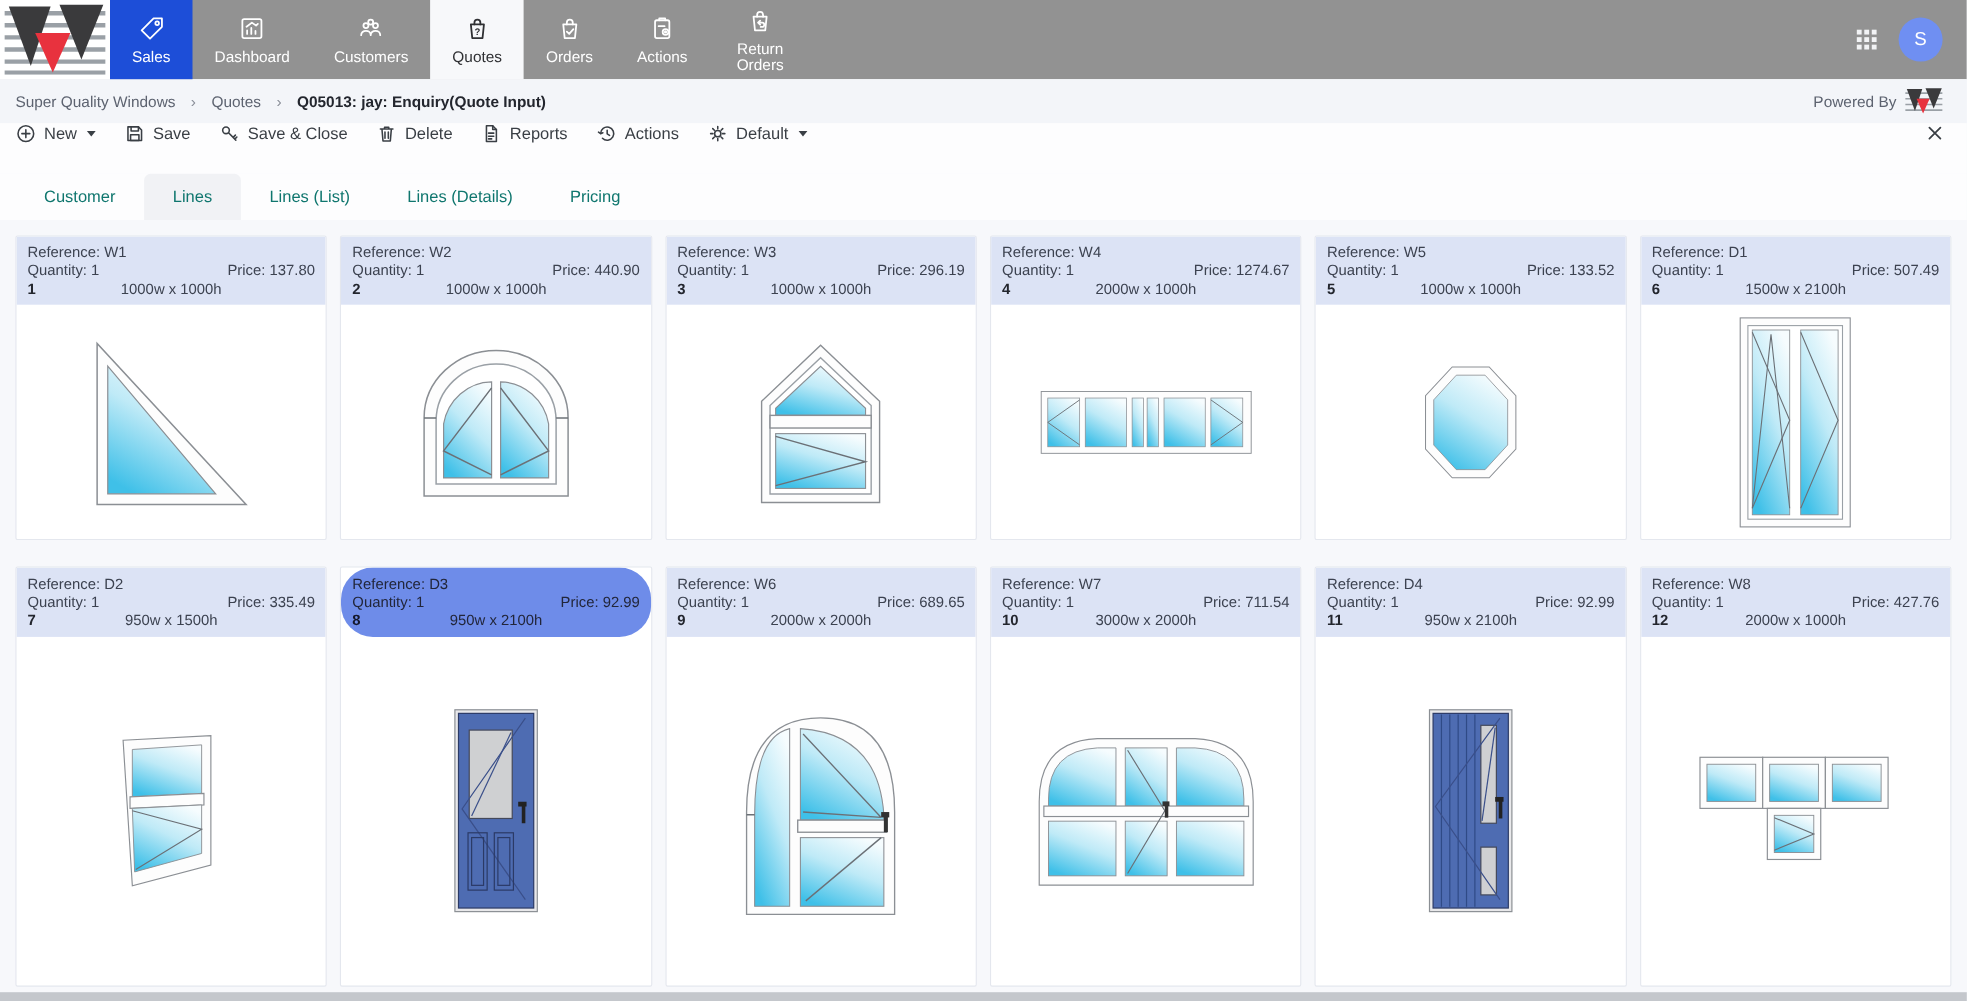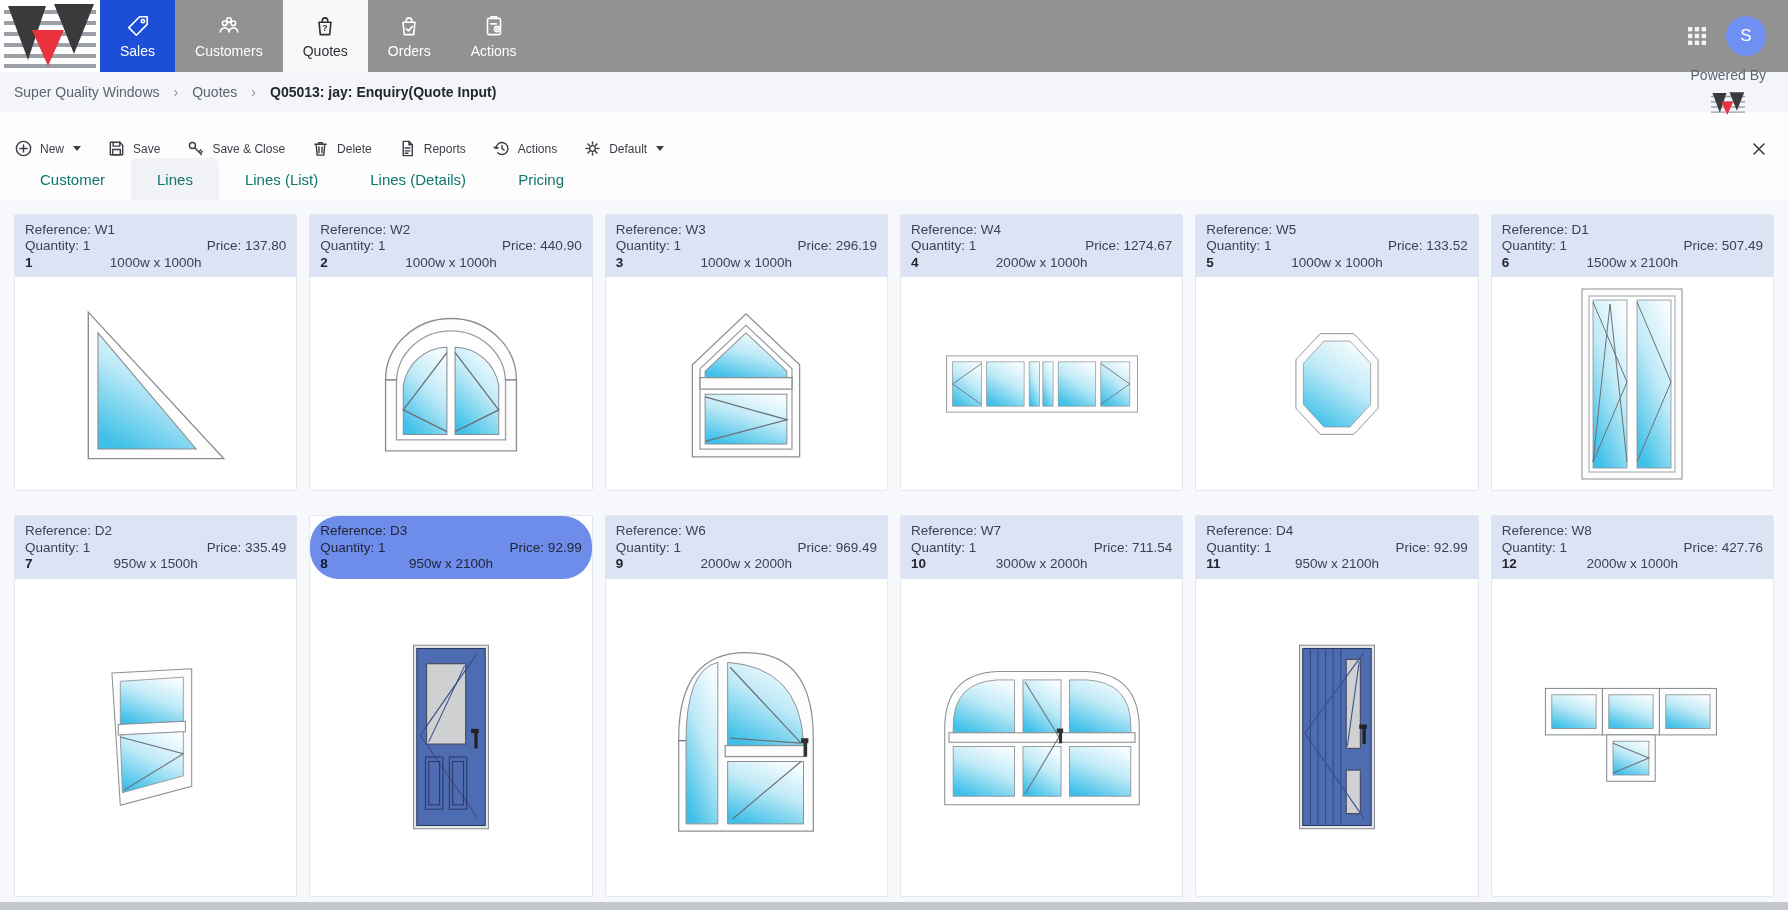--- a/index.html
+++ b/index.html
@@ -21,25 +21,25 @@
   .avatar { width:40px; height:40px; border-radius:50%; background:#6f8ff2; color:#fff;
     display:flex; align-items:center; justify-content:center; font-size:17px; cursor:pointer; }
 
   
   .crumbbar { height:40px; background:#f3f5f9; display:flex; align-items:center;
     padding:0 22px 0 14px; font-size:14px; color:#5d6370; }
   .crumb { cursor:pointer; }
   .crumb-sep { margin:0 14px; color:#8a8f99; }
   .crumb-current { font-weight:bold; color:#23262e; cursor:default; }
   .crumb-spacer { flex:1; }
-  .powered { display:flex; align-items:center; gap:8px; color:#5d6370;flex-direction:column; }
+  .powered { display:flex; align-items:center; gap:8px; color:#5d6370; }
 
   
-  .toolbar { height:46px; background:#fdfdfe; display:flex; align-items:flex-end; padding:0 20px 0 14px;
-    font-size:12px; color:#3a3f45; }
+  .toolbar { height:46px; background:#fdfdfe; display:flex; align-items:flex-start; padding:0 20px 0 14px;
+    font-size:15px; color:#3a3f45; }
   .tbtn { display:flex; align-items:center; gap:7px; margin-right:26px; cursor:pointer; }
   .tbtn svg { display:block; }
   .caret { width:0; height:0; border-left:4.5px solid transparent; border-right:4.5px solid transparent;
     border-top:5px solid #3a3f45; margin-left:2px; }
   .tb-spacer { flex:1; }
   .close-x { cursor:pointer; }
 
   
   .viewtabs { height:42px; background:#fdfdfe; display:flex; align-items:stretch; padding-left:14px;
     font-size:15px; color:#0f766e; }
@@ -106,20 +106,27 @@
   <div class="nav-tabs">
     <div class="nav-tab sel">
       <svg class="icon" width="26" height="26" viewBox="0 0 24 24">
         <path d="M20.5 3.5h-7l-10 10 7 7 10-10z"></path>
           <circle cx="16.5" cy="7.5" r="1.5"></circle>
       </svg>
       <span>Sales</span>
     </div>
     <div class="nav-tab">
       <svg class="icon" width="26" height="26" viewBox="0 0 24 24">
+        <rect x="4" y="4" width="16" height="16" rx="1.5"></rect>
+        <path d="M8 16.5v-3 M11.5 16.5v-5 M15 16.5v-2.5 M7.5 10.5l4.5-3.5 3.5 2.5 1.5-1.5"></path>
+      </svg>
+      <span>Dashboard</span>
+    </div>
+    <div class="nav-tab">
+      <svg class="icon" width="26" height="26" viewBox="0 0 24 24">
         <circle cx="8" cy="9.5" r="2.1"></circle>
           <circle cx="16" cy="9.5" r="2.1"></circle>
           <circle cx="12" cy="6.5" r="2.1"></circle>
         <path d="M4 17.5c0-2.2 1.8-3.6 4-3.6s4 1.4 4 3.6 M12 17.5c0-2.2 1.8-3.6 4-3.6s4 1.4 4 3.6"></path>
       </svg>
       <span>Customers</span>
     </div>
     <div class="nav-tab current">
       <svg class="icon" width="26" height="26" viewBox="0 0 24 24">
         <path d="M6.5 8.5h11l-1.2 11.5H7.7z"></path>
@@ -138,20 +145,28 @@
     </div>
     <div class="nav-tab">
       <svg class="icon" width="26" height="26" viewBox="0 0 24 24">
         <rect x="6" y="5" width="12" height="15" rx="1.5"></rect>
           <path d="M9.5 5V3.5h5V5"></path>
           <path d="M9 10h5"></path>
         <circle cx="14.8" cy="14.8" r="2.4"></circle>
           <circle cx="14.8" cy="14.8" r="0.6"></circle>
       </svg>
       <span>Actions</span>
+    </div>
+    <div class="nav-tab" style="max-width:92px">
+      <svg class="icon" width="26" height="26" viewBox="0 0 24 24">
+        <path d="M6.5 8.5h11l-1.2 11.5H7.7z"></path>
+          <path d="M9.5 8.5V7a2.5 2.5 0 0 1 5 0v1.5"></path>
+        <path d="M10.5 13.5h3.2a1.8 1.8 0 1 1 0 3.6h-1.2 M12 11.8l-1.7 1.7 1.7 1.7"></path>
+      </svg>
+      <span>Return Orders</span>
     </div>
   </div>
   <div class="nav-spacer"></div>
   <div class="nav-right">
     <svg class="apps-icon" width="22" height="22" viewBox="0 0 22 22">
       <g fill="#f2f3f5">
         <rect x="2" y="2" width="4.4" height="4.4"></rect>
           <rect x="8.8" y="2" width="4.4" height="4.4"></rect>
           <rect x="15.6" y="2" width="4.4" height="4.4"></rect>
         <rect x="2" y="8.8" width="4.4" height="4.4"></rect>
@@ -468,21 +483,21 @@
           <rect x="59" y="82" width="3" height="16" fill="#222"></rect>
         </svg>
       </div>
     </div>
 
     <div class="card">
       <div class="card-head">
         <div>Reference: W6</div>
         <div class="qp">
             <span>Quantity: 1</span>
-            <span>Price: 969.49</span>
+            <span>Price: 689.65</span>
           </div>
         <div class="is">
             <span class="idx">9</span>
             <span class="size">2000w x 2000h</span>
             <span></span>
           </div>
       </div>
       <div class="card-body body-lg">
         <svg width="160" height="208" viewBox="0 0 130 170">
           <path class="frm" d="M10 162 L10 86 Q10 16 65 16 Q120 16 120 86 L120 162 Z"></path>

